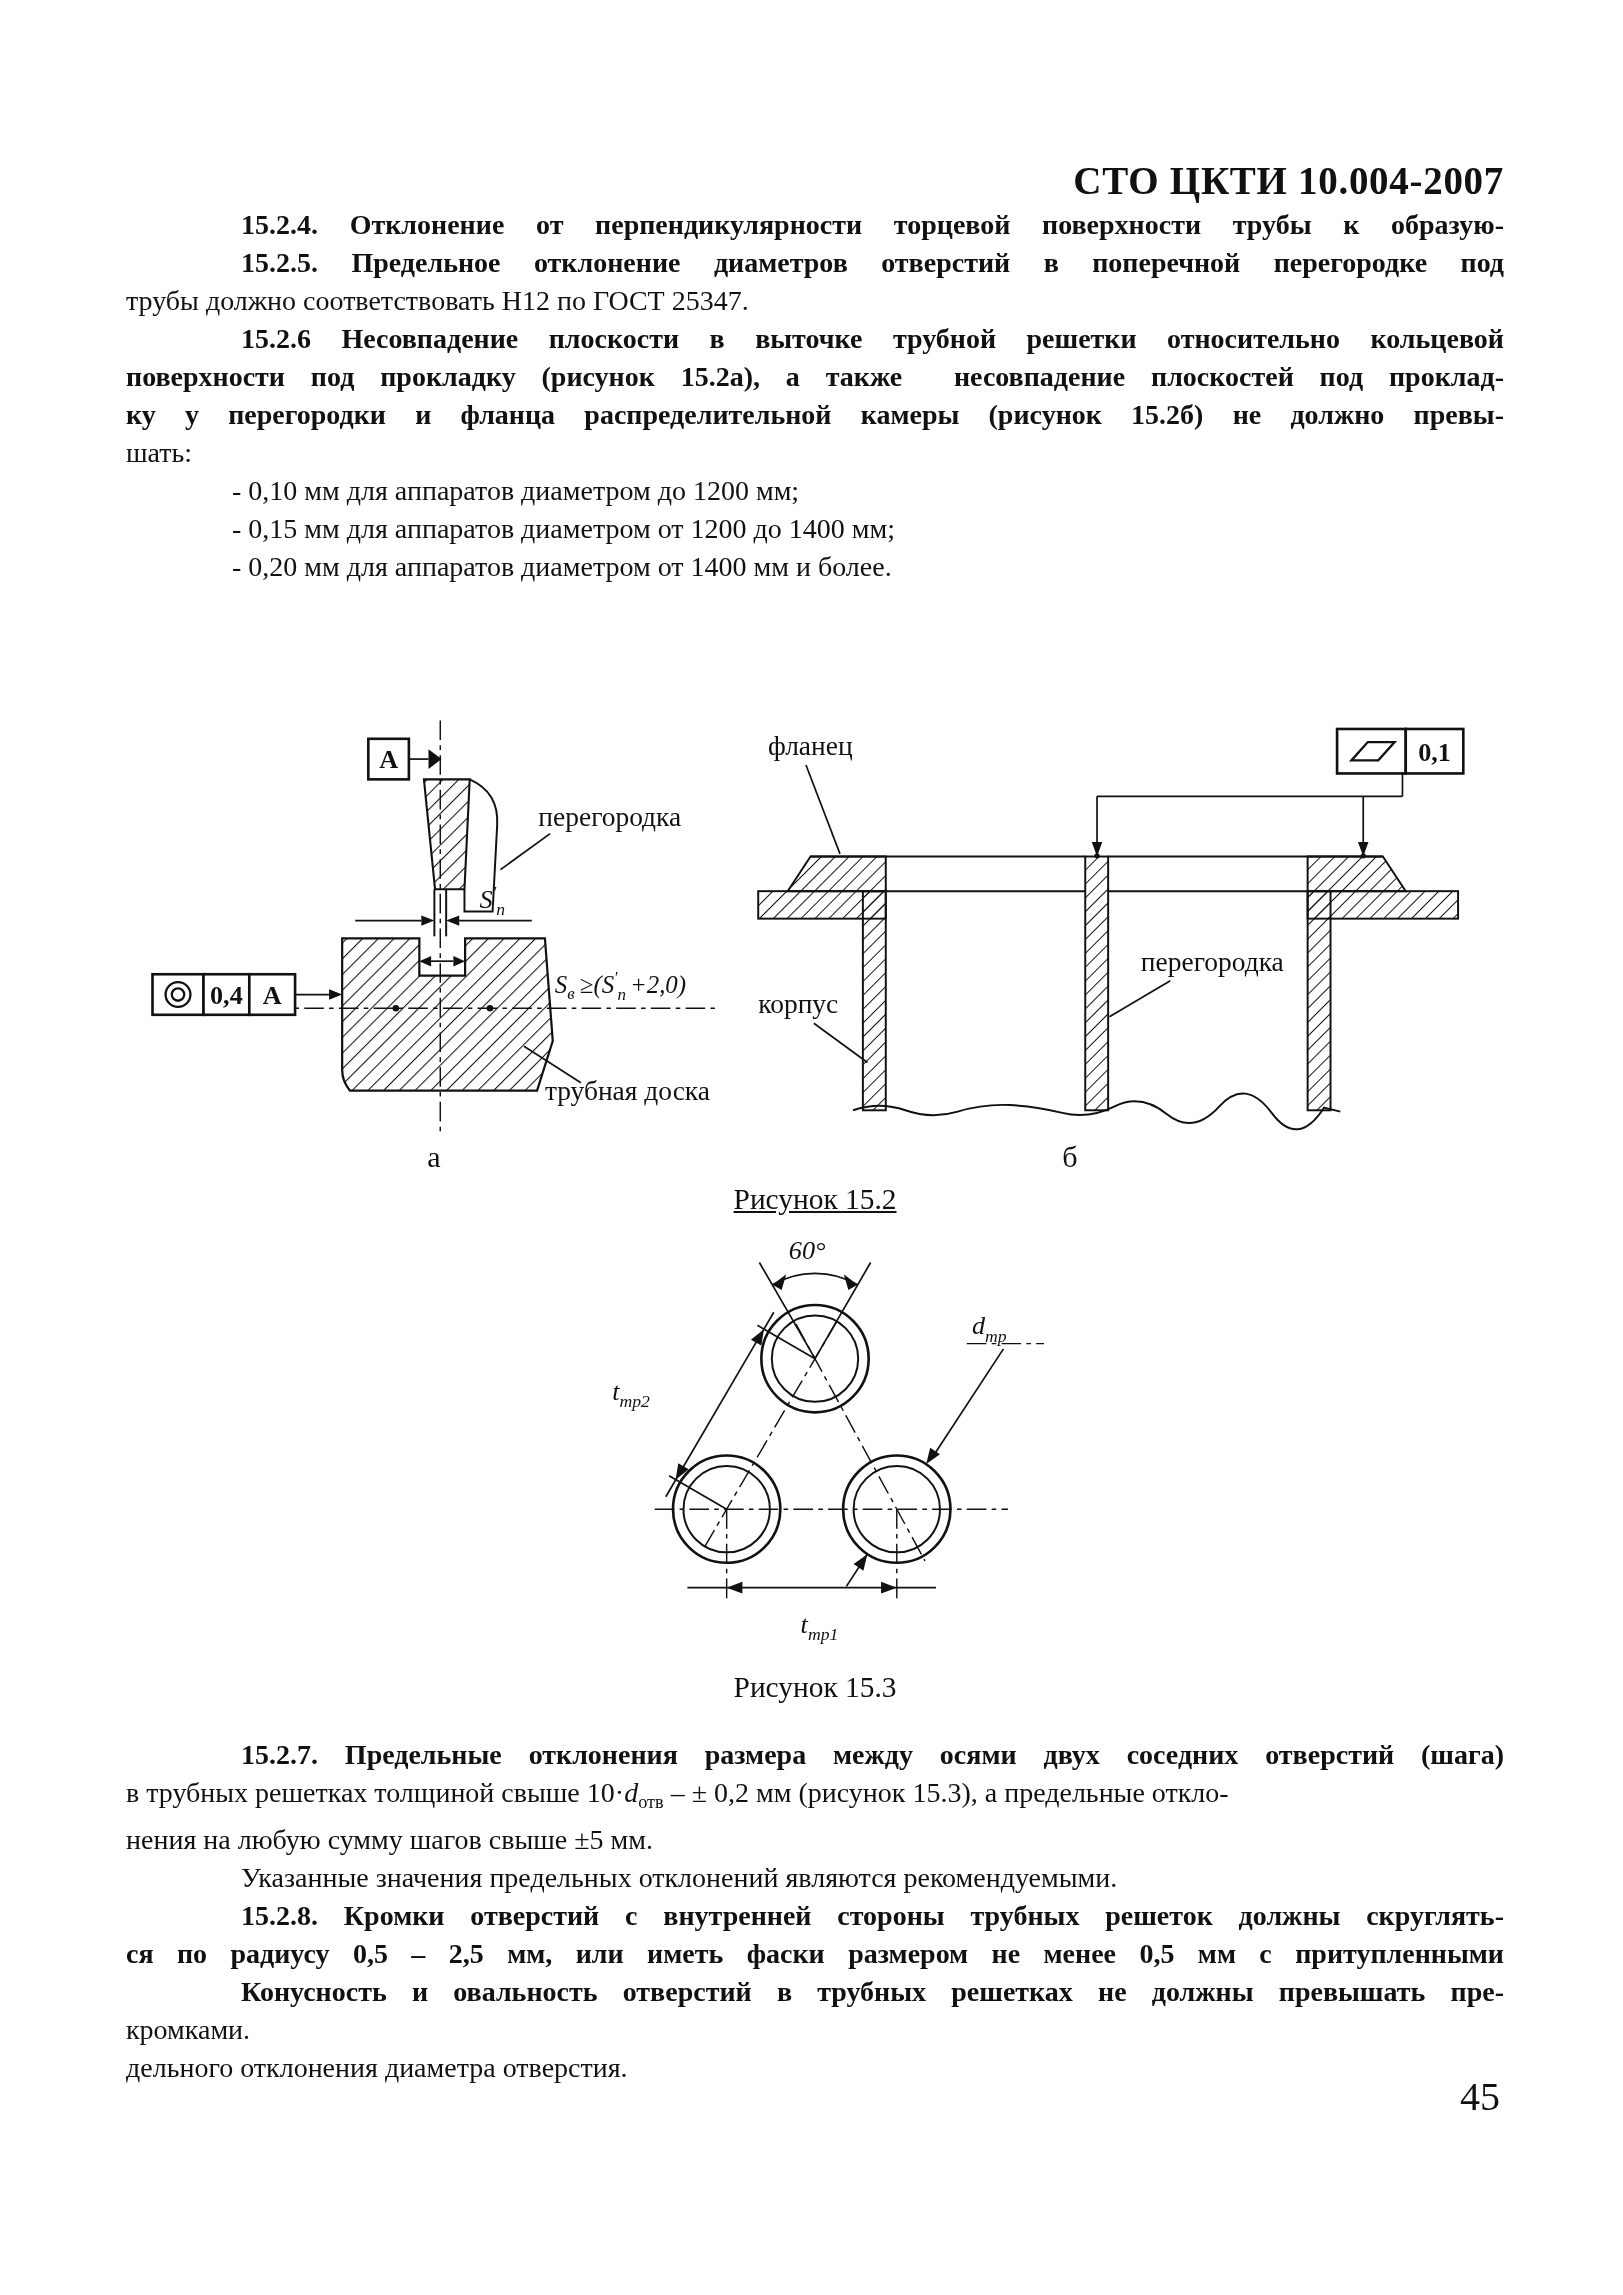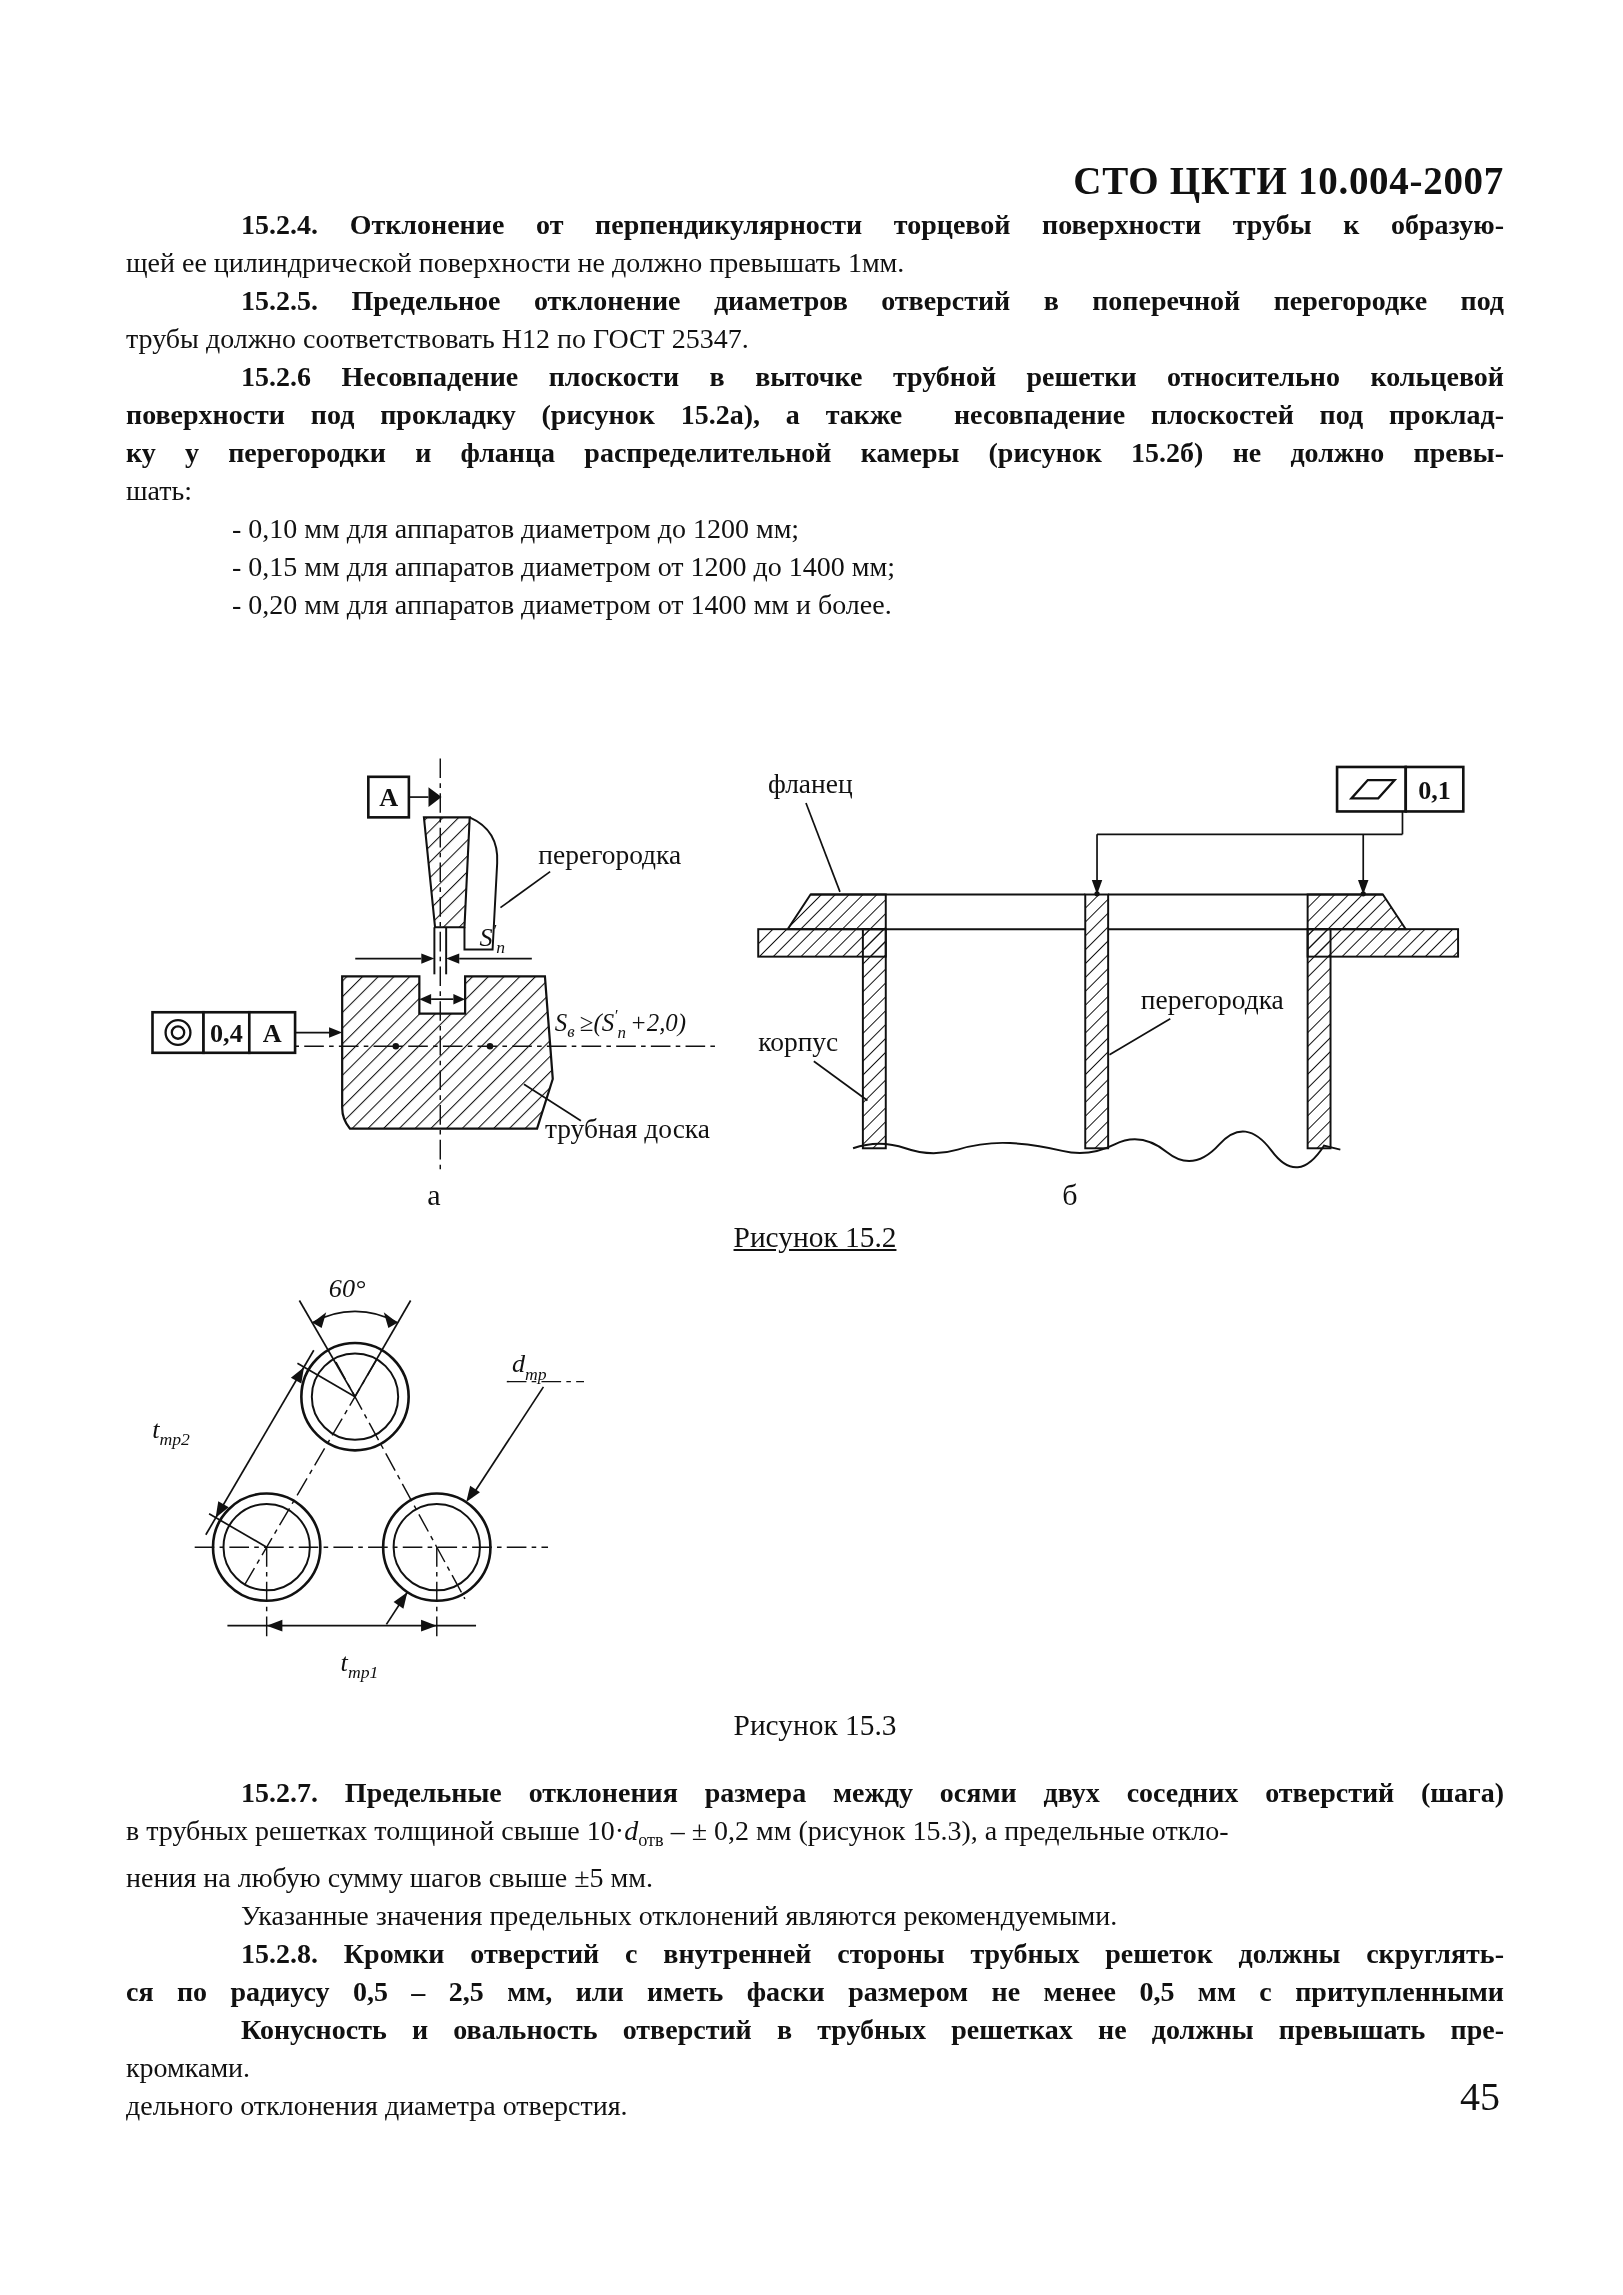--- a/index.html
+++ b/index.html
@@ -22,21 +22,21 @@
   .line.bullet{padding-left:106px;}
   .itd{font-style:italic;}
   sub.subt{font-size:18.3px;margin-top:48px;}
   .figcap{
     text-align:center;font-size:29.4px;line-height:39px;
   }
   .fig152{
     margin-top:22px;display:flex;align-items:flex-end;justify-content:flex-start;
   }
   .fig153{
-    margin-top:11.8px;display:flex;flex-direction:column;
+    margin-top:11.8px;display:flex;flex-direction:column;align-items:center;
   }
   .fig153 .figcap{margin-top:5.2px;margin-bottom:29px;}
   .cap152{margin-top:2.6px;margin-bottom:6.5px;text-decoration:underline;}
   .pnum{
     position:absolute;top:2073px;right:123px;font-size:40px;
   }
   svg{display:block;}
   svg text{font-family:"Liberation Serif",serif;fill:#111;}
   .svgtxt{font-size:42px;}
   .svgtxt-b{font-size:40px;font-weight:bold;}
@@ -48,21 +48,20 @@
   .fillb{fill:#111;stroke:none;}
 </style>
 </head>
 <body>
 
 <div class="content">
 
   <div class="hdr">СТО ЦКТИ 10.004-2007</div>
 
   <div class="line ind j">15.2.4. Отклонение от перпендикулярности торцевой поверхности трубы к образую-</div>
-  <div class="line">щей ее цилиндрической поверхности не должно превышать 1мм.</div>
 
   <div class="line ind j">15.2.5. Предельное отклонение диаметров отверстий в поперечной перегородке под</div>
   <div class="line">трубы должно соответствовать Н12 по ГОСТ 25347.</div>
 
   <div class="line ind j">15.2.6 Несовпадение плоскости в выточке трубной решетки относительно кольцевой</div>
   <div class="line j">поверхности под прокладку (рисунок 15.2а), а также  несовпадение плоскостей под проклад-</div>
   <div class="line j">ку у перегородки и фланца распределительной камеры (рисунок 15.2б) не должно превы-</div>
   <div class="line">шать:</div>
 
   <div class="line bullet">- 0,10 мм для аппаратов диаметром до 1200 мм;</div>

